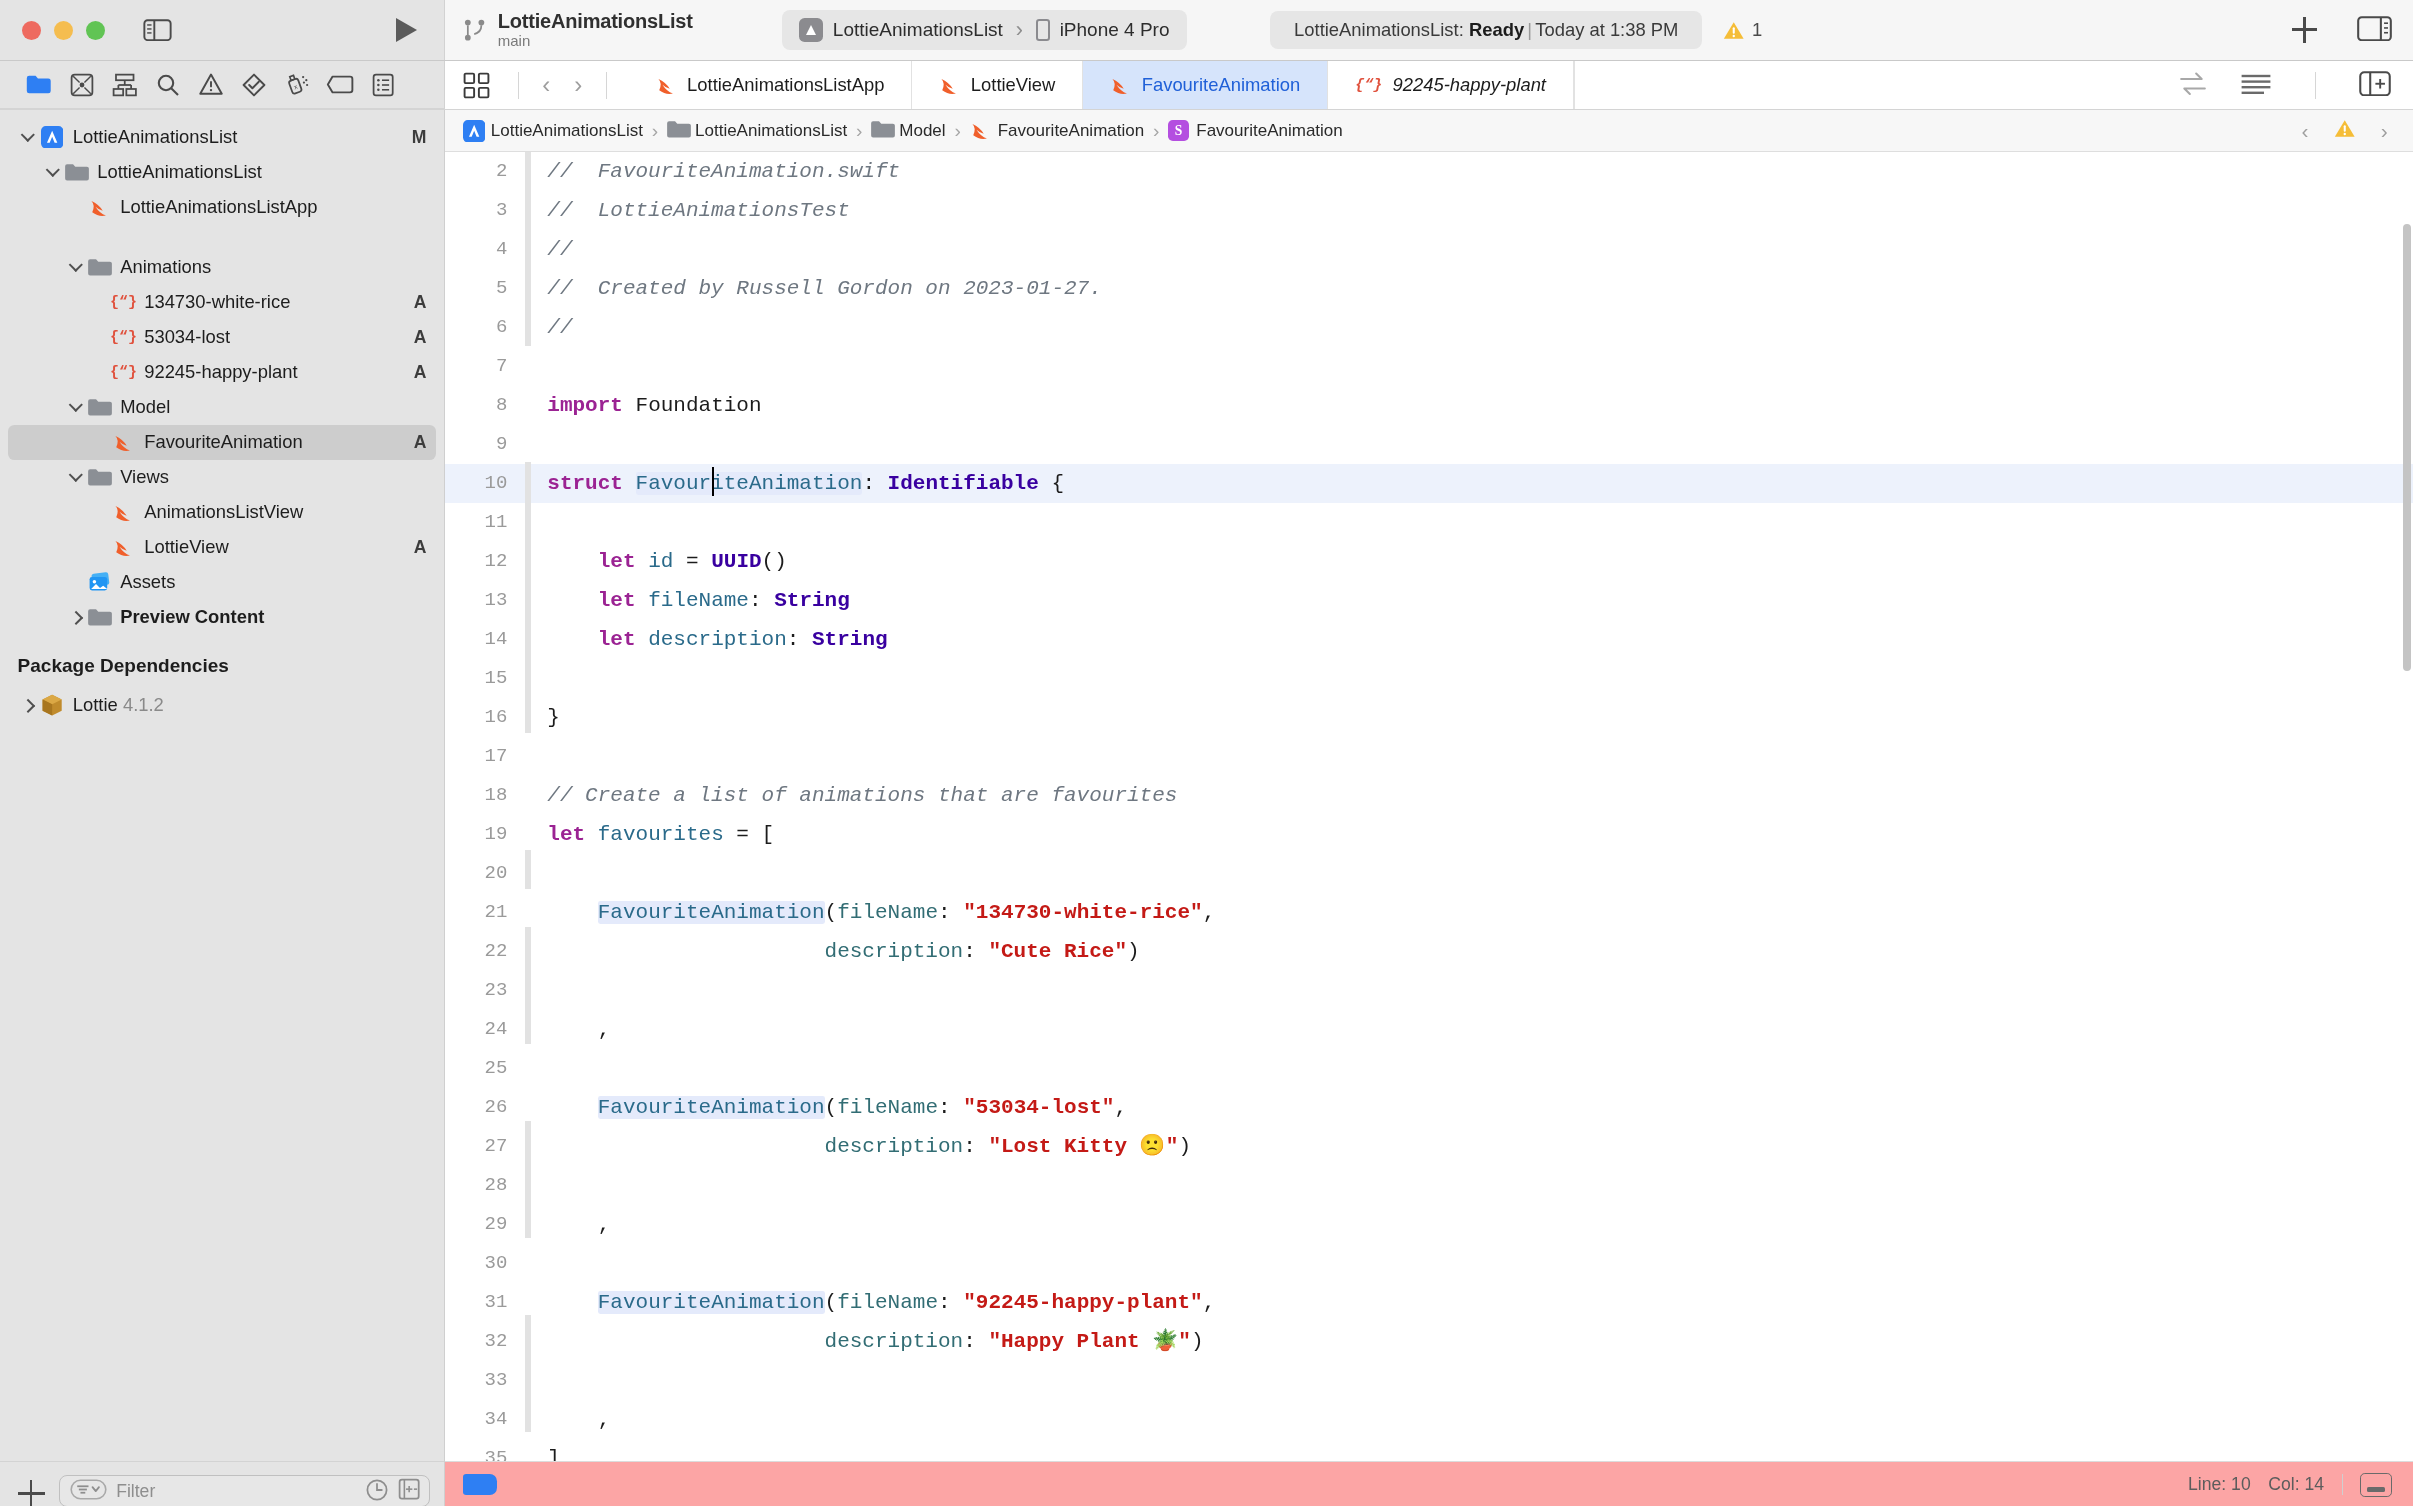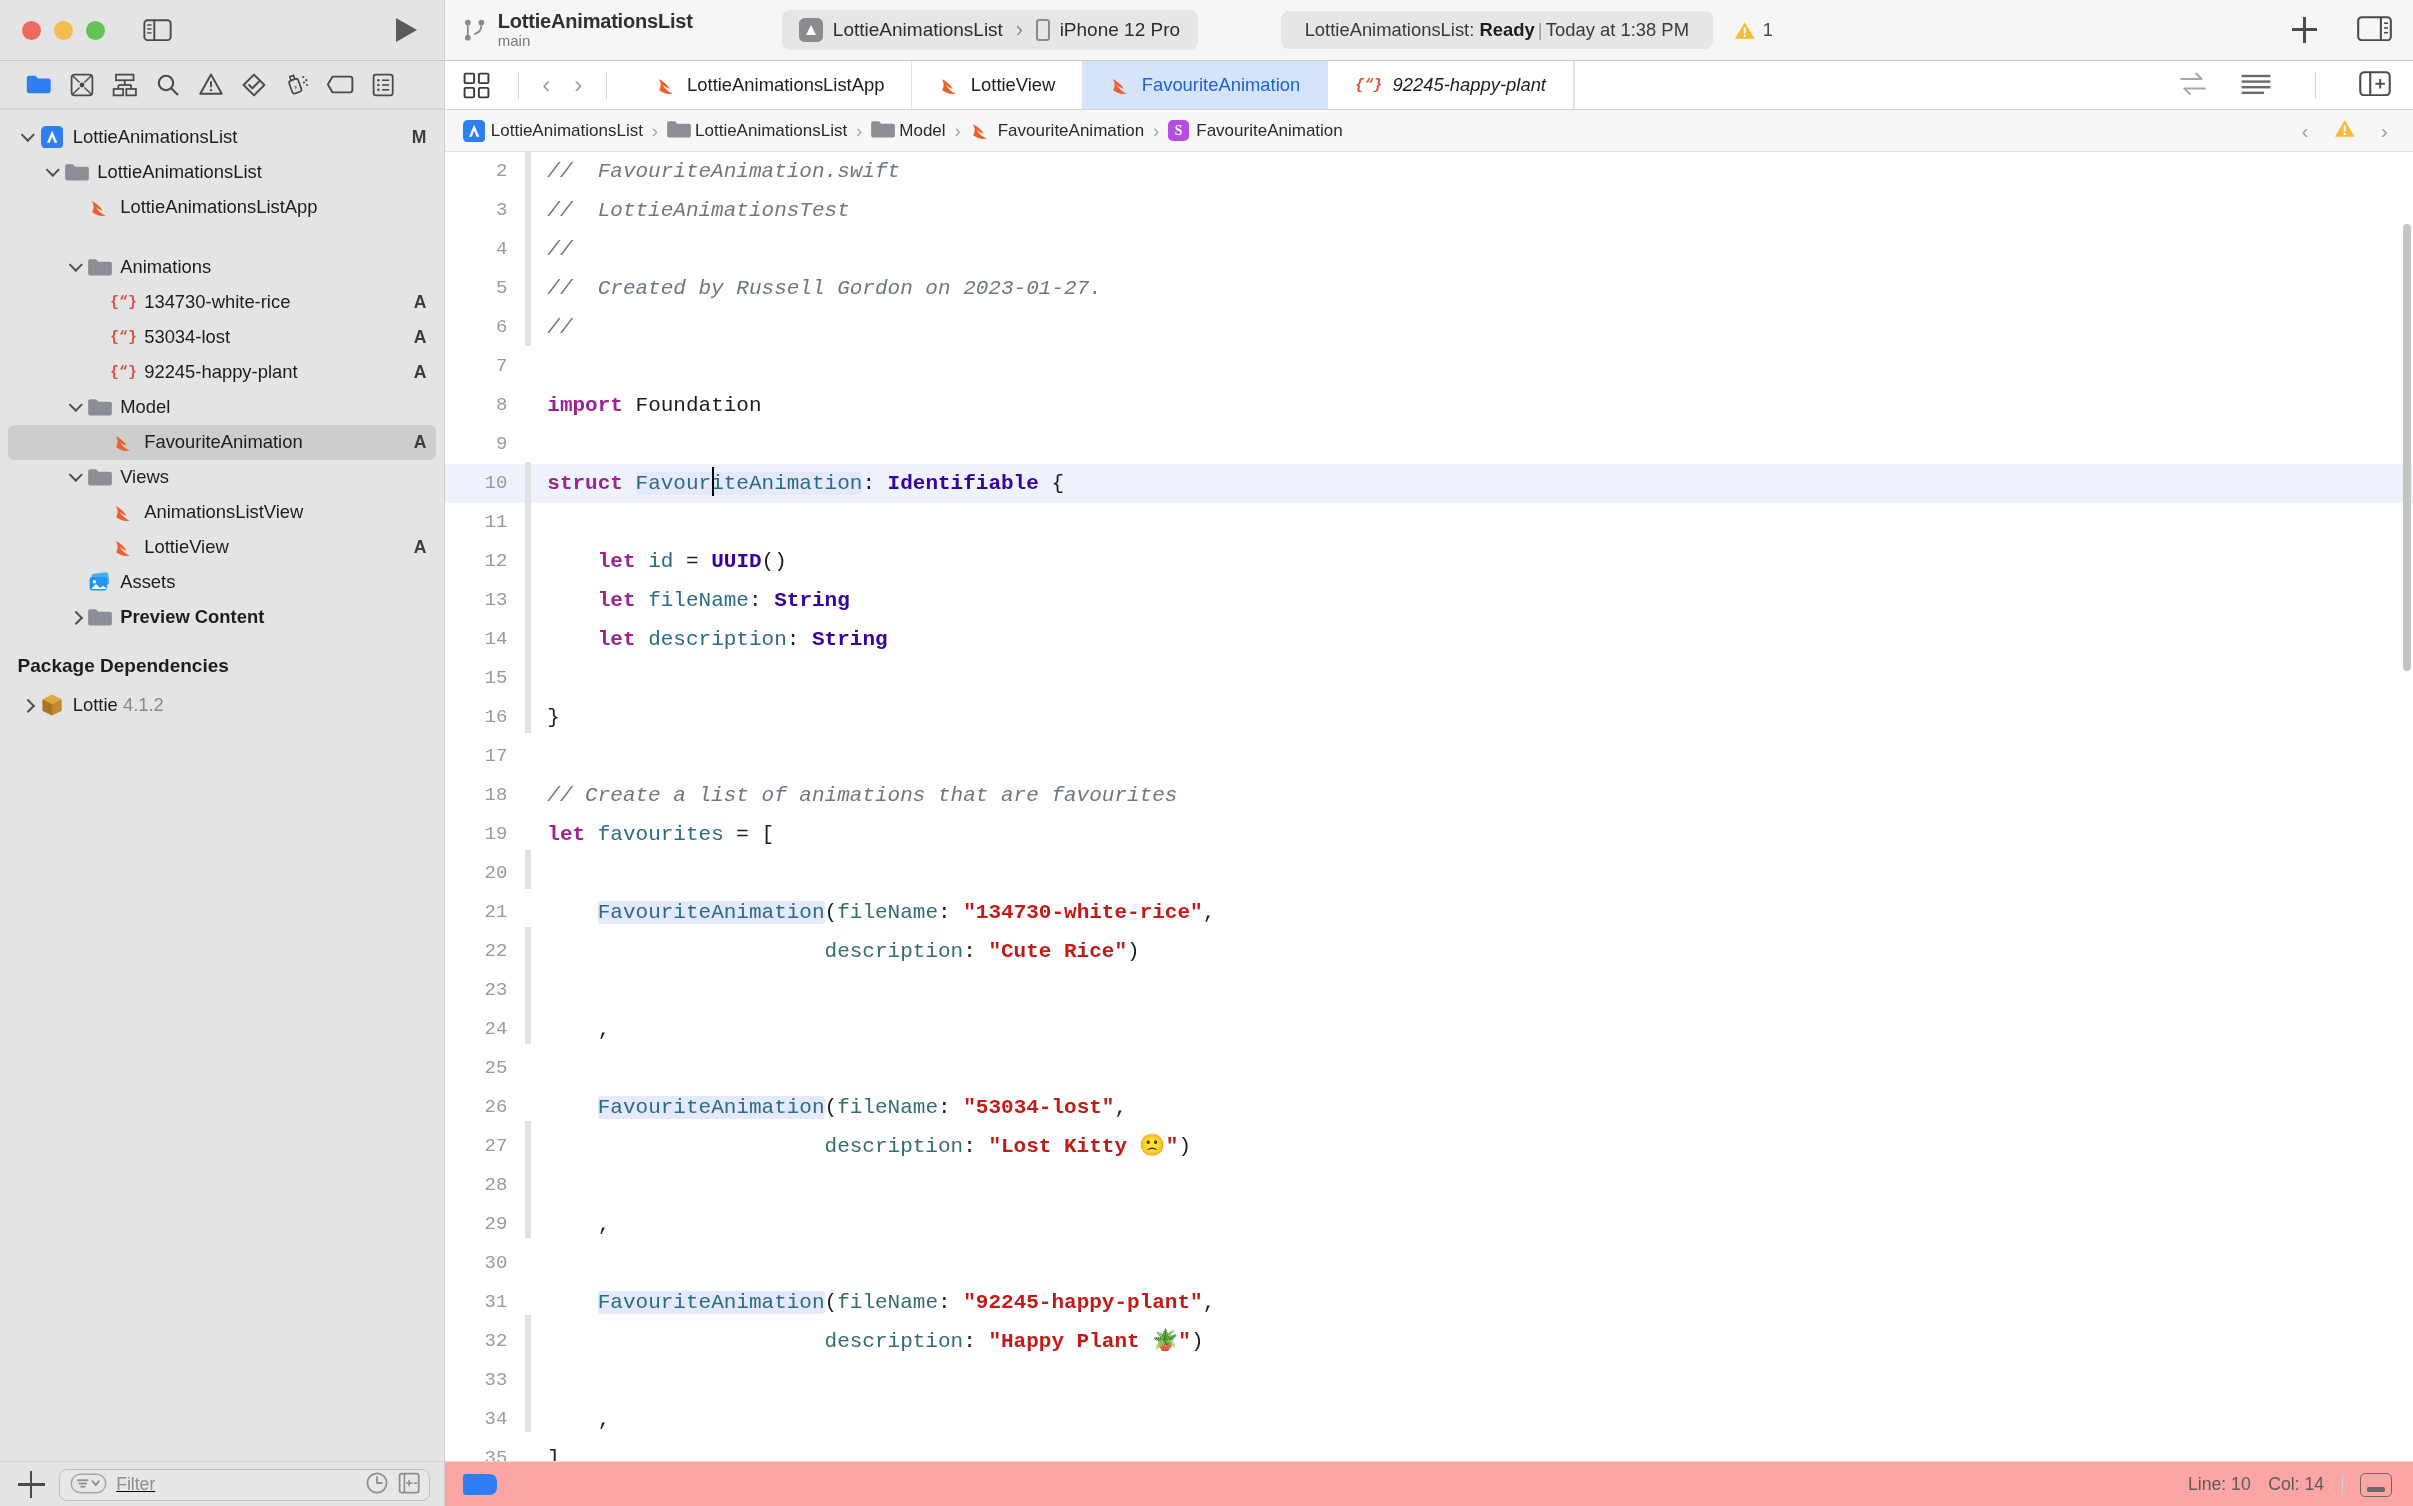--- a/index.html
+++ b/index.html
@@ -204,25 +204,24 @@
   .row-label { flex: 1; overflow: hidden; text-overflow: ellipsis; white-space: nowrap; }
   .row-label .ver { color: #8a8a8a; }
   .row-badge { font-size: 17.6px; color: #3c3c3c; font-weight: 600; margin-left: 6.4px;}
   .section-head {
     height: 43px; display: flex; align-items: center;
     font-size: 19px; font-weight: 700; color: #1d1d1d;
     padding-left: 17.6px; margin-top: 9.6px;
   }
   .nav-footer {
     height: 46px; flex: 0 0 46px;
-    display: flex; align-items: center; gap: 0;
+    display: flex; align-items: flex-end; gap: 0;
     padding: 0 14.4px 0 17.6px;
     background: #e4e4e4;
     border-top: 0.8px solid #d3d3d3;
-    text-decoration: underline;
   }
   .nf-plus { width: 27px; height: 27px; position: relative; margin-right: 14.4px;}
   .nf-plus::before, .nf-plus::after { content:""; position:absolute; background:#4a4a4a; }
   .nf-plus::before { left:0; top:12px; width:27px; height:2.6px;}
   .nf-plus::after { top:0; left:12px; height:27px; width:2.6px;}
   .filter-field {
     flex: 1; height: 32px; border: 1.2px solid #c0c0c0; border-radius: 8px;
     display: flex; align-items: center; gap: 9.6px; padding: 0 8px 0 9.6px;
     background: rgba(255,255,255,0.12);
   }
@@ -338,21 +337,21 @@
           <span class="scheme-title">LottieAnimationsList</span>
           <span class="scheme-branch">main</span>
         </span>
       </div>
 
       <div class="dest-pill">
         <span class="appicon"></span>
         <span>LottieAnimationsList</span>
         <span class="crumb-sep">›</span>
         <span class="phone-icon"></span>
-        <span>iPhone 12 Pro</span>
+        <span>iPhone 4 Pro</span>
       </div>
 
       <div class="status-pill">
         <span>LottieAnimationsList:</span>
         <b>Ready</b><span class="pipe">|</span><span>Today at 1:38 PM</span>
       </div>
 
       <div class="warn-group">
         <span class="warn-tri">
           <svg width="21.5" height="19" viewBox="0 0 27 24">

